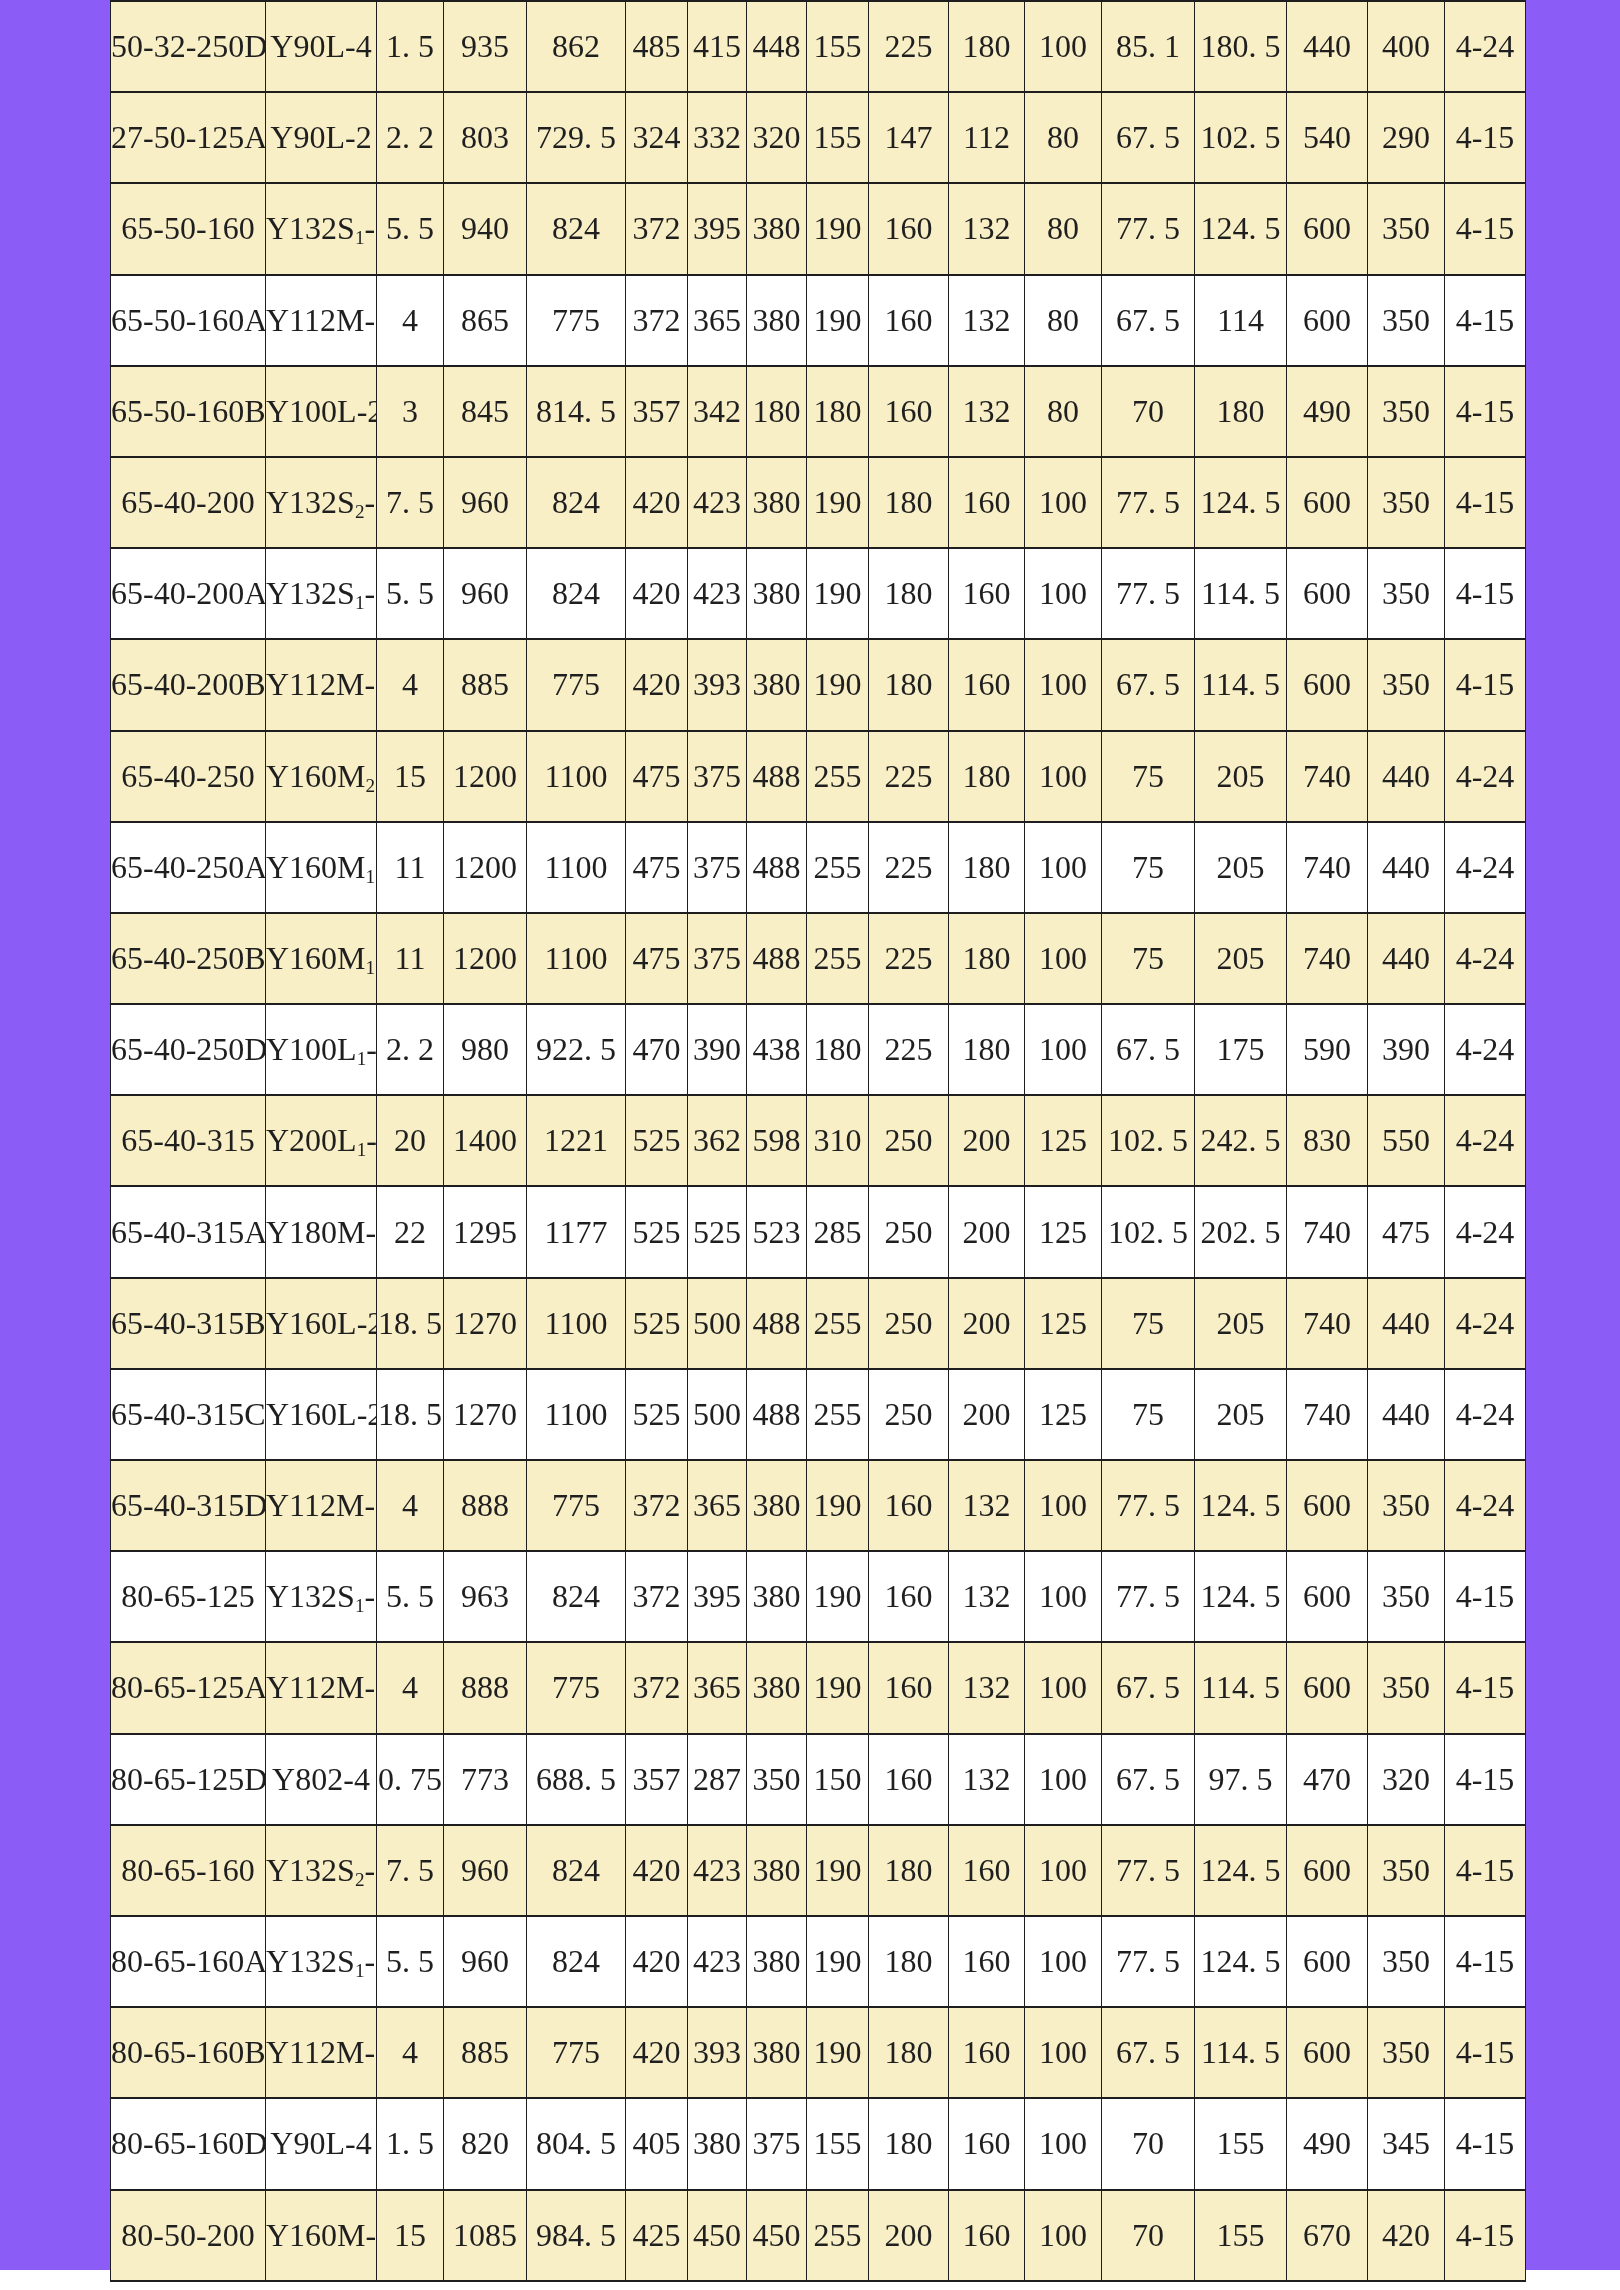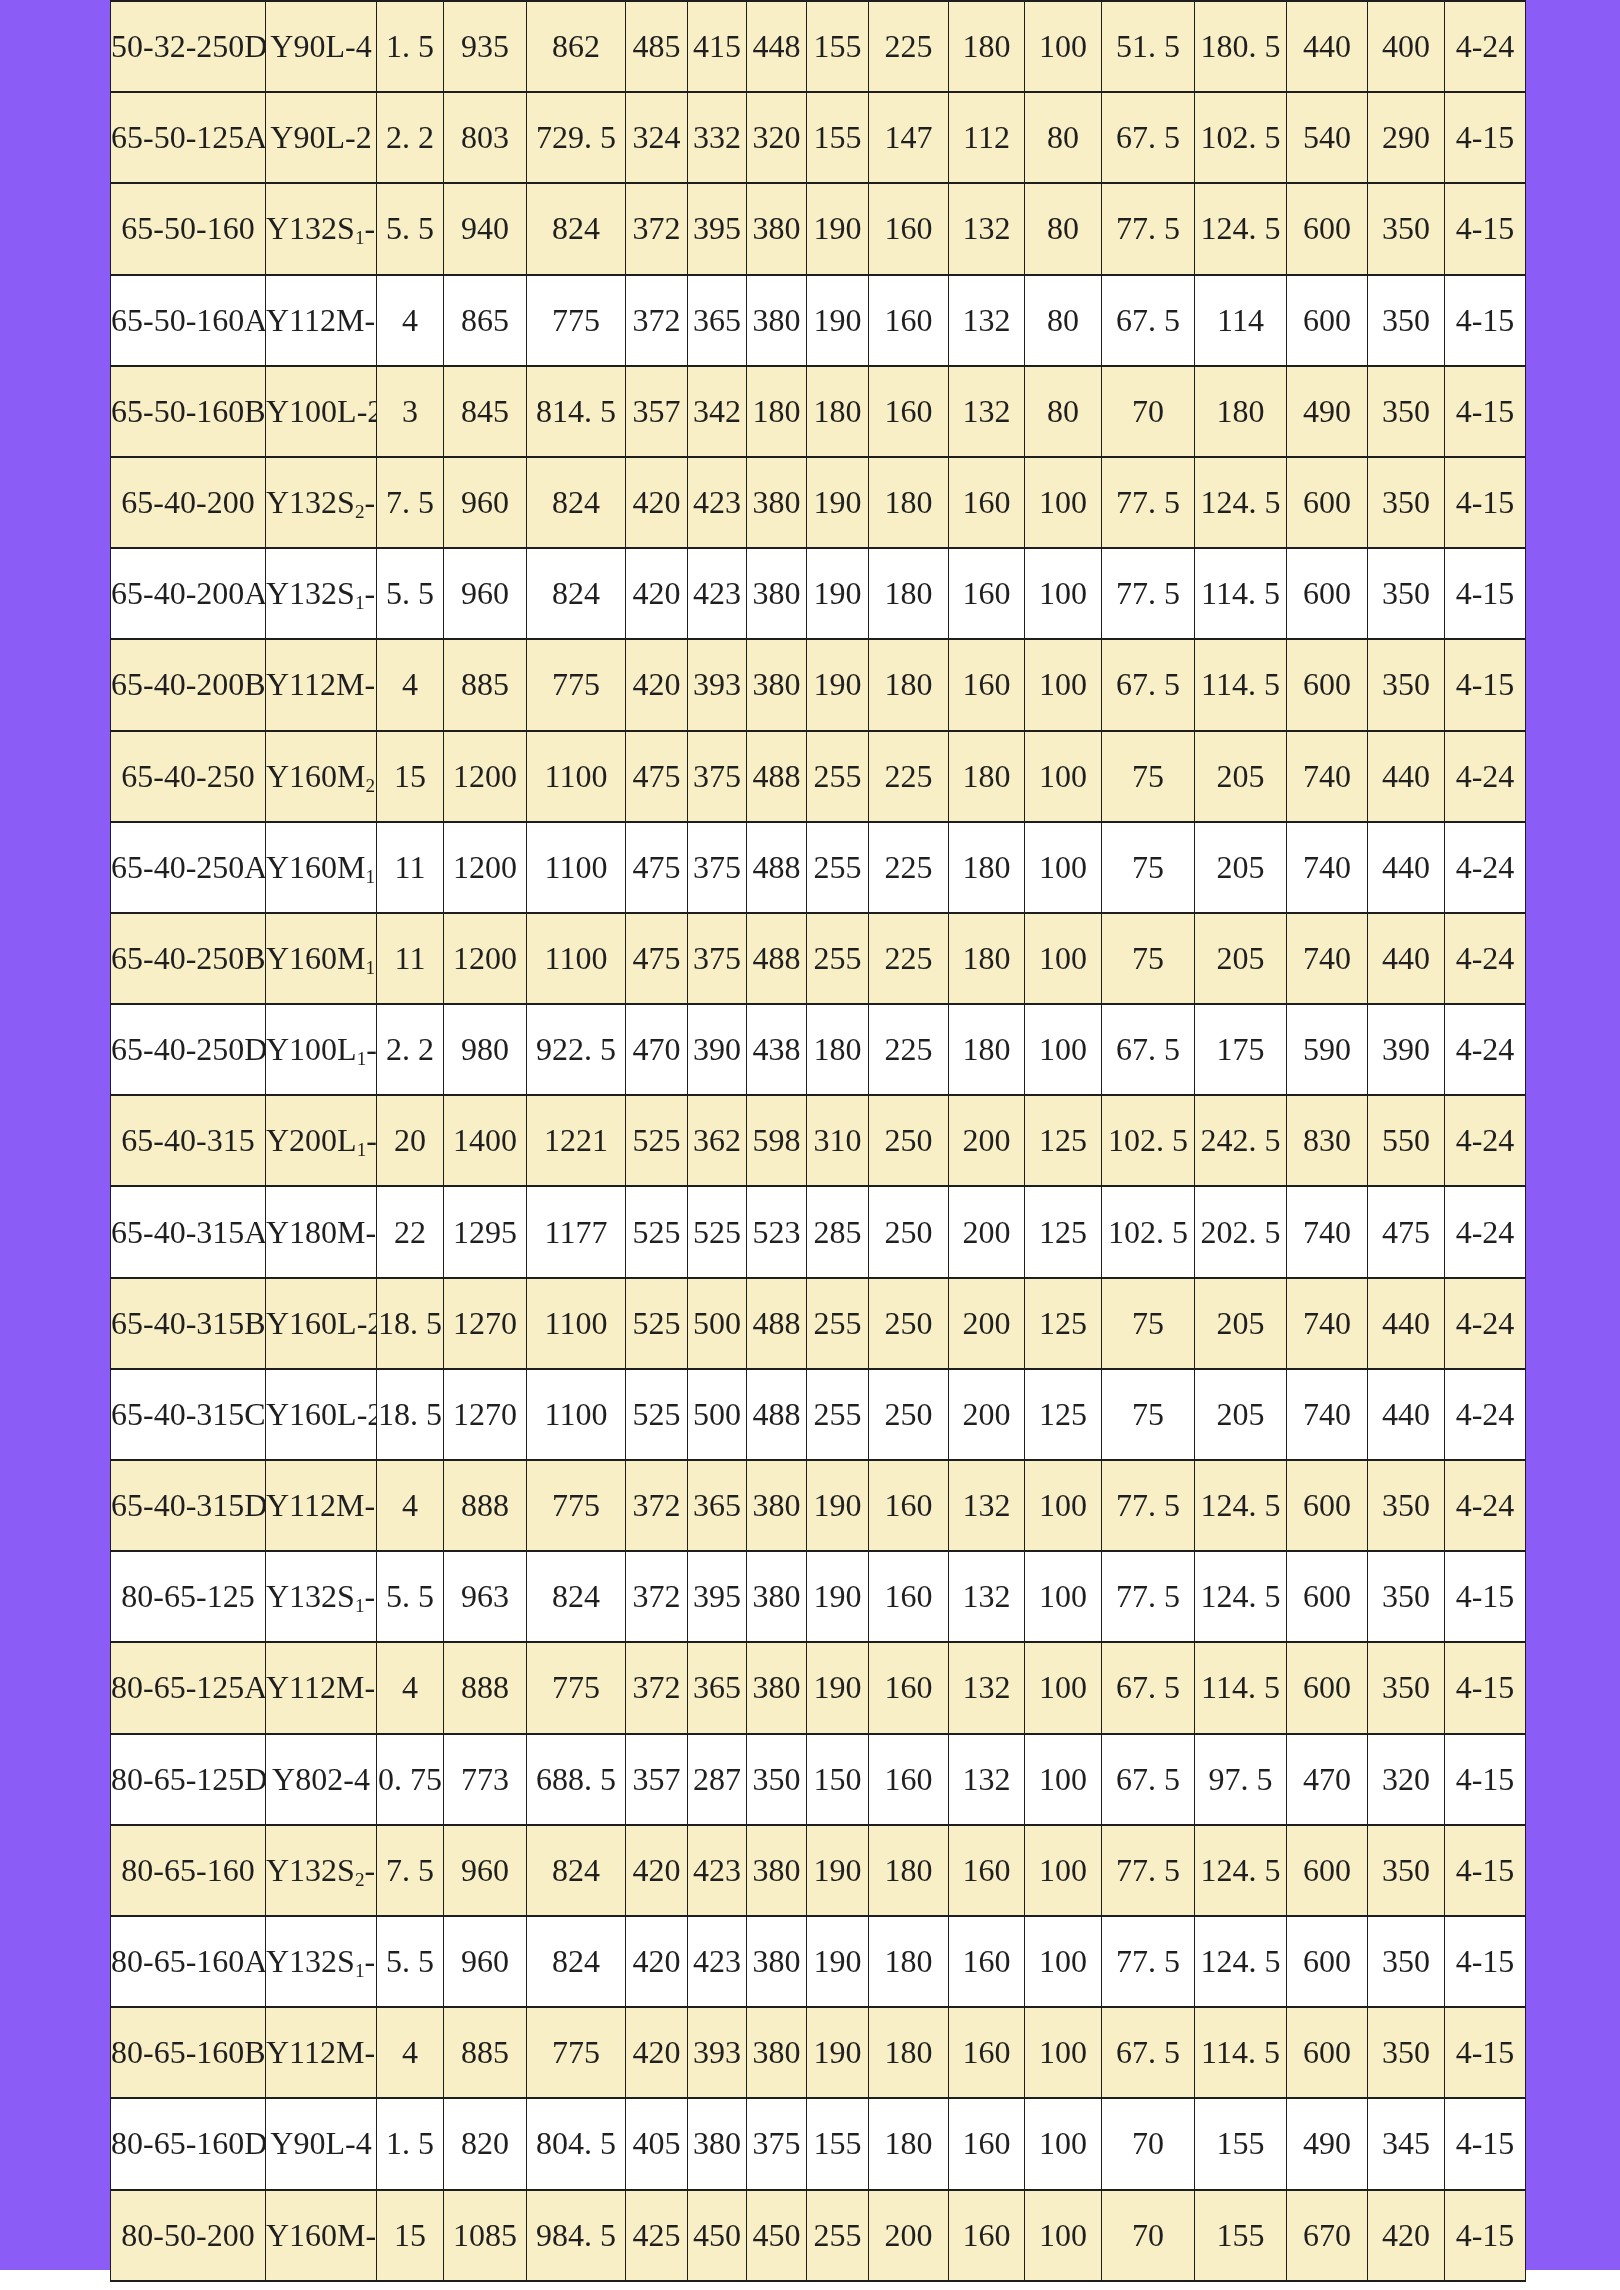--- a/index.html
+++ b/index.html
@@ -78,28 +78,28 @@
   <td>1. 5</td>
           <td>935</td>
           <td>862</td>
           <td>485</td>
           <td>415</td>
           <td>448</td>
           <td>155</td>
           <td>225</td>
           <td>180</td>
           <td>100</td>
-          <td>51. 5</td>
+          <td>85. 1</td>
           <td>180. 5</td>
           <td>440</td>
           <td>400</td>
           <td>4-24</td>
         </tr>
         <tr class="cream">
-    <td class="model">65-50-125A</td>
+    <td class="model">27-50-125A</td>
     <td class="motor">Y90L-2</td>
   <td>2. 2</td>
           <td>803</td>
           <td>729. 5</td>
           <td>324</td>
           <td>332</td>
           <td>320</td>
           <td>155</td>
           <td>147</td>
           <td>112</td>

